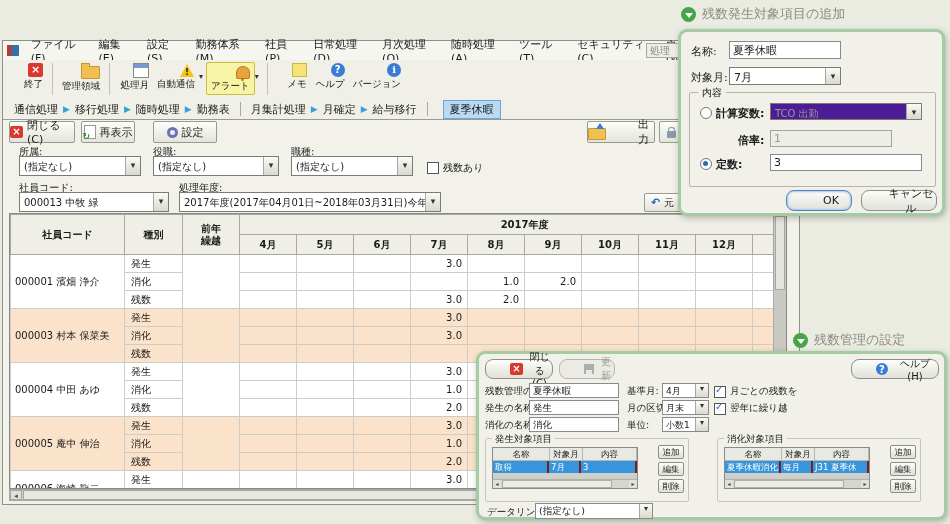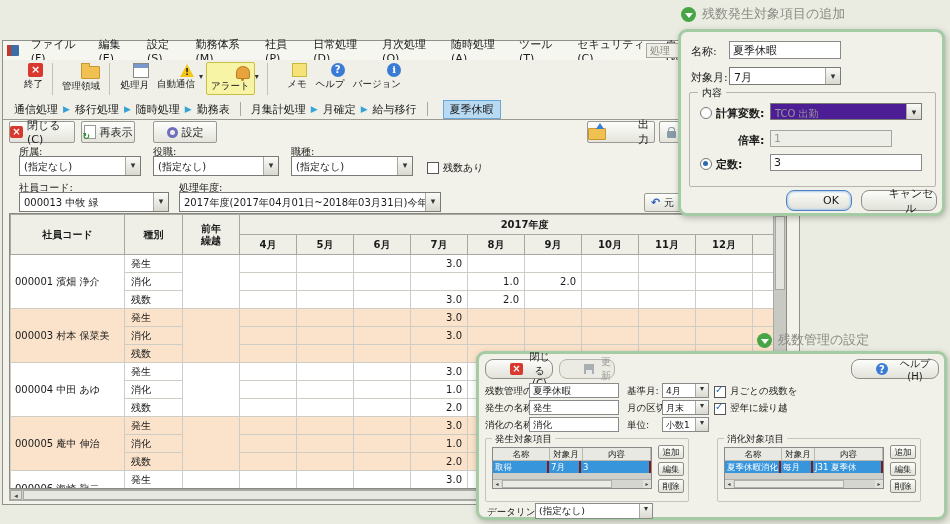--- a/index.html
+++ b/index.html
@@ -94,21 +94,21 @@
   .pbtn.focus{border:1px solid #4d82c2;box-shadow:inset 0 0 2px 1px #a8c8e8;}
   .pbtn.dis{color:#9a9a96;background:#ebebE4;border-color:#b5b5ae;}
   .icon-save{width:10px;height:10px;background:#a9aeb2;position:relative;flex:none;}
   .icon-save::after{content:"";position:absolute;left:2px;bottom:0;width:6px;height:4px;background:#e8e8e8;}
   .slabel{position:absolute;font-size:9.5px;white-space:nowrap;}
   .sinput{position:absolute;background:#fff;border:1px solid #8a8a8a;font-size:9.5px;padding:0 3px;box-sizing:border-box;line-height:13px;white-space:nowrap;overflow:hidden;}
   .scombo{position:absolute;background:#fff;border:1px solid #8a8a8a;font-size:9px;box-sizing:border-box;padding:1px 14px 0 3px;white-space:nowrap;overflow:hidden;}
   .scombo::after{content:"▾";position:absolute;right:0;top:0;bottom:0;width:12px;text-align:center;background:linear-gradient(#fafaf7,#d9d9d1);border-left:1px solid #a8a8a0;color:#333;font-size:8px;}
   .fieldset{position:absolute;border:1px solid #c5c5bd;border-radius:2px;}
   .fieldset>.legend{position:absolute;top:-6px;left:6px;background:#f1f1e9;padding:0 3px;font-size:9.5px;}
-  .mini{position:absolute;left:6px;top:8px;width:160px;height:42px;border:1px solid #8a8a8a;background:#fff;overflow:hidden;box-sizing:border-box;}
+  .mini{position:absolute;left:6px;top:8px;width:146px;height:42px;border:1px solid #8a8a8a;background:#fff;overflow:hidden;box-sizing:border-box;}
   .mt-head{display:flex;background:#e9e9e3;border-bottom:1px solid #b8b8b0;height:12px;}
   .mt-head span{font-size:8.5px;text-align:center;border-right:1px solid #b8b8b0;overflow:hidden;line-height:12px;}
   .mt-row{display:flex;height:12px;background:#3795dc;color:#fff;}
   .mt-row span{font-size:8.5px;border-right:2px solid #7f1d1d;overflow:hidden;white-space:nowrap;padding-left:2px;line-height:12px;box-sizing:border-box;}
   .c0{width:56px;flex:none;} .c1{width:32px;flex:none;} .c2{flex:1;}
   .mt-fill{height:10px;background:#cfcfc9;}
   .mt-scroll{position:absolute;left:0;right:0;bottom:0;height:8px;background:#d6d6d0;border-top:1px solid #b0b0aa;}
   .mt-scroll .sa{position:absolute;top:0;bottom:0;width:8px;font-size:6px;line-height:7px;text-align:center;color:#444;background:#e2e2dc;}
   .mt-scroll .sa.r{right:0;}
   .mt-scroll .thumb{position:absolute;left:9px;top:0;bottom:0;width:110px;background:#ecece6;border:1px solid #b0b0aa;box-sizing:border-box;}
@@ -503,21 +503,21 @@
     </div>
 
     <div class="pbtn focus" style="left:105px;top:158px;width:66px;height:21px;">
         <span>OK</span>
       </div>
     <div class="pbtn" style="left:180px;top:158px;width:76px;height:21px;">
         <span>キャンセル</span>
       </div>
   </div>
 
-  <div class="dlg-title" style="left:757px;top:331px;">
+  <div class="dlg-title" style="left:793px;top:331px;">
     <span class="icon-down-circle"></span>
     <span>残数管理の設定</span>
   </div>
   <div class="dialog" style="left:476px;top:351px;width:471px;height:169px;">
     <div class="pbtn" style="left:6px;top:5px;width:68px;height:20px;font-size:10px;">
       <span class="icon-close-red"></span>
       <span>閉じる(C)</span>
     </div>
     <div class="pbtn dis" style="left:80px;top:5px;width:56px;height:20px;font-size:10px;">
       <span class="icon-save"></span>

